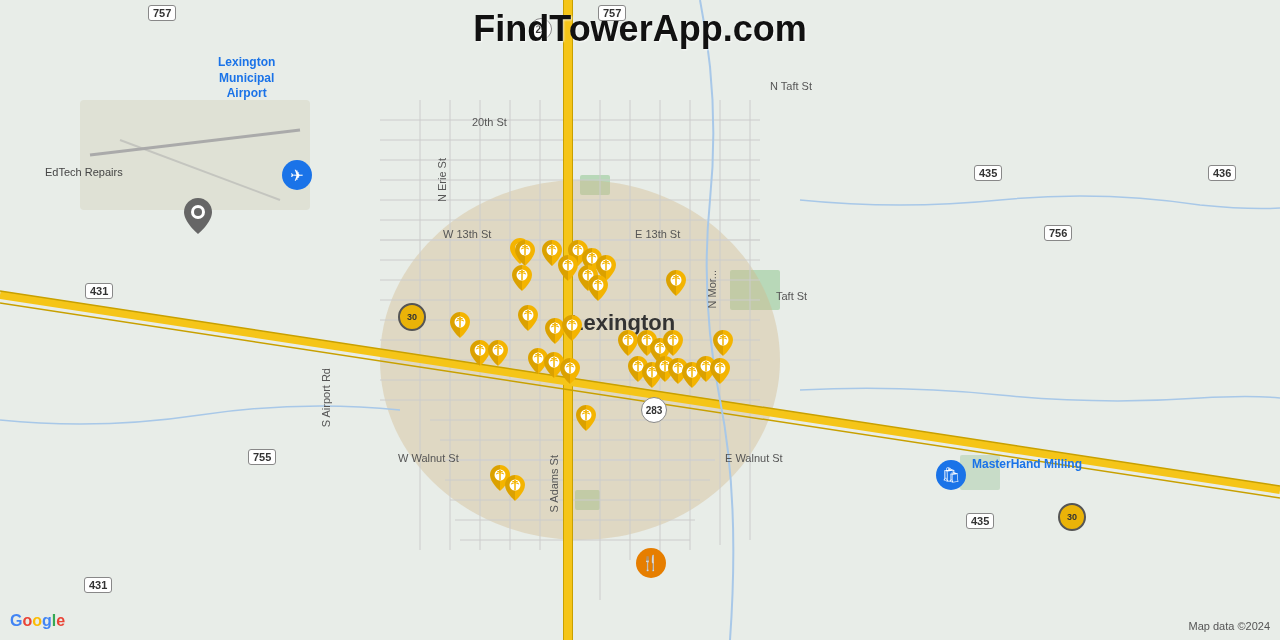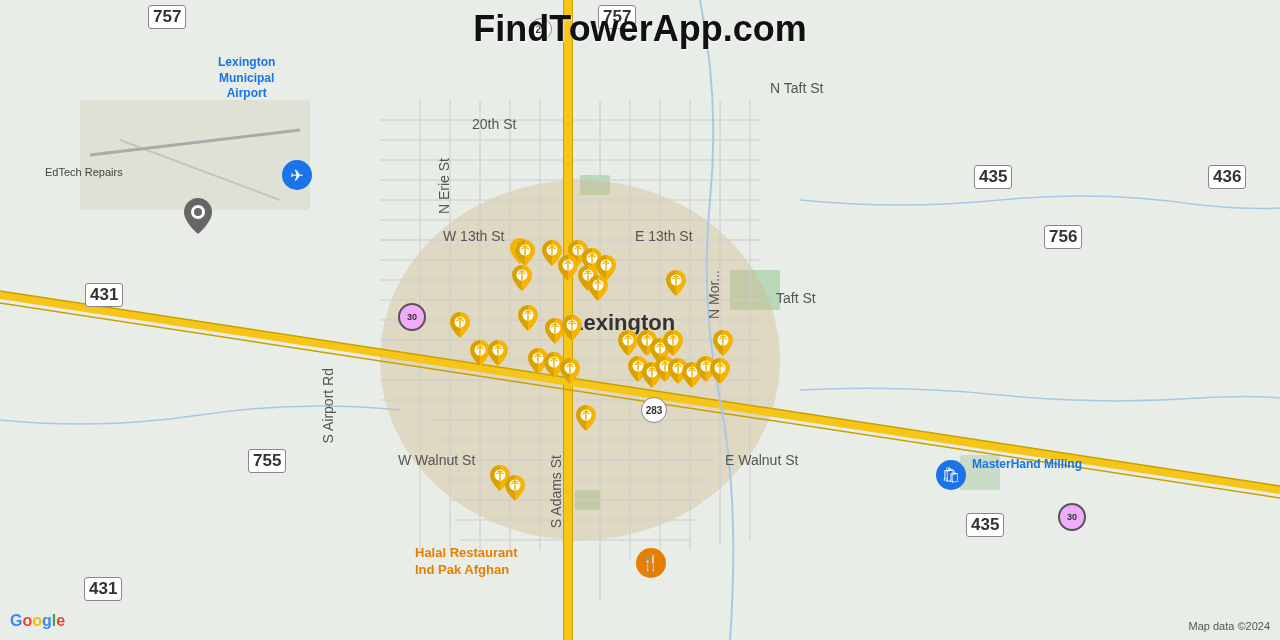--- a/index.html
+++ b/index.html
@@ -30,21 +30,21 @@
       font-weight: bold;
       color: #111;
       white-space: nowrap;
       z-index: 10;
       text-shadow: 1px 1px 2px rgba(255,255,255,0.8);
     }
 
     
     .road-label {
       position: absolute;
-      font-size: 14px;
+      font-size: 11px;
       color: #555;
       white-space: nowrap;
       font-family: Arial, sans-serif;
     }
 
     
     .city-label {
       position: absolute;
       font-size: 22px;
       font-weight: bold;
@@ -74,21 +74,21 @@
       font-size: 13px;
     }
 
     
     .hwy-badge {
       position: absolute;
       background: white;
       border: 1.5px solid #888;
       border-radius: 3px;
       padding: 1px 4px;
-      font-size: 17px;
+      font-size: 11px;
       font-weight: bold;
       color: #333;
     }
 
     
     .airport-marker {
       position: absolute;
       width: 30px;
       height: 30px;
       background: #1a73e8;
@@ -154,21 +154,21 @@
       z-index: 10;
     }
 
     
     .us-route {
       position: absolute;
       width: 28px;
       height: 28px;
       border: 2px solid #555;
       border-radius: 50%;
-      background: #f0abfc;
+      background: #eab308;
       display: flex;
       align-items: center;
       justify-content: center;
       font-size: 9px;
       font-weight: bold;
       color: #333;
       white-space: nowrap;
     }
   </style>
 </head>
@@ -277,21 +277,20 @@
     <path d="M14 0 C6.3 0 0 6.3 0 14 C0 24.5 14 36 14 36 C14 36 28 24.5 28 14 C28 6.3 21.7 0 14 0 Z" fill="#666"></path>
     <circle cx="14" cy="14" r="7" fill="white"></circle>
     <circle cx="14" cy="14" r="4" fill="#666"></circle>
   </svg>
   <div class="poi-label dark" style="left:45px;top:165px;">EdTech Repairs</div>
 
   <div class="shopping-marker" style="left:936px;top:460px;">🛍</div>
   <div class="poi-label" style="left:972px;top:457px;text-align:right;">MasterHand Milling</div>
 
   <div class="restaurant-marker" style="left:636px;top:548px;">🍴</div>
-  <div class="poi-label orange" style="left:415px;top:545px;">Halal Restaurant<br>Ind Pak Afghan</div>
 
   <svg style="position:absolute;left:510px;top:238px;width:20px;height:26px;" viewBox="0 0 20 26">
     <path d="M10 0 C4.5 0 0 4.5 0 10 C0 17.5 10 26 10 26 C10 26 20 17.5 20 10 C20 4.5 15.5 0 10 0 Z" fill="#F4B400"></path>
     <circle cx="10" cy="10" r="5" fill="white"></circle>
     <text x="10" y="13.5" text-anchor="middle" font-size="7" fill="#F4B400">📡</text>
   </svg>
 
   <div style="position: absolute; left: 515px; top: 240px; width: 20px; height: 26px; cursor: pointer;"><svg viewBox="0 0 20 26" width="20" height="26" xmlns="http://www.w3.org/2000/svg">
         <path d="M10 0 C4.5 0 0 4.5 0 10 C0 17.5 10 26 10 26 C10 26 20 17.5 20 10 C20 4.5 15.5 0 10 0 Z" fill="#F4B400"></path>
         <path d="M10 0 C4.5 0 0 4.5 0 10 C0 17.5 10 26 10 26" fill="rgba(0,0,0,0.1)"></path>

